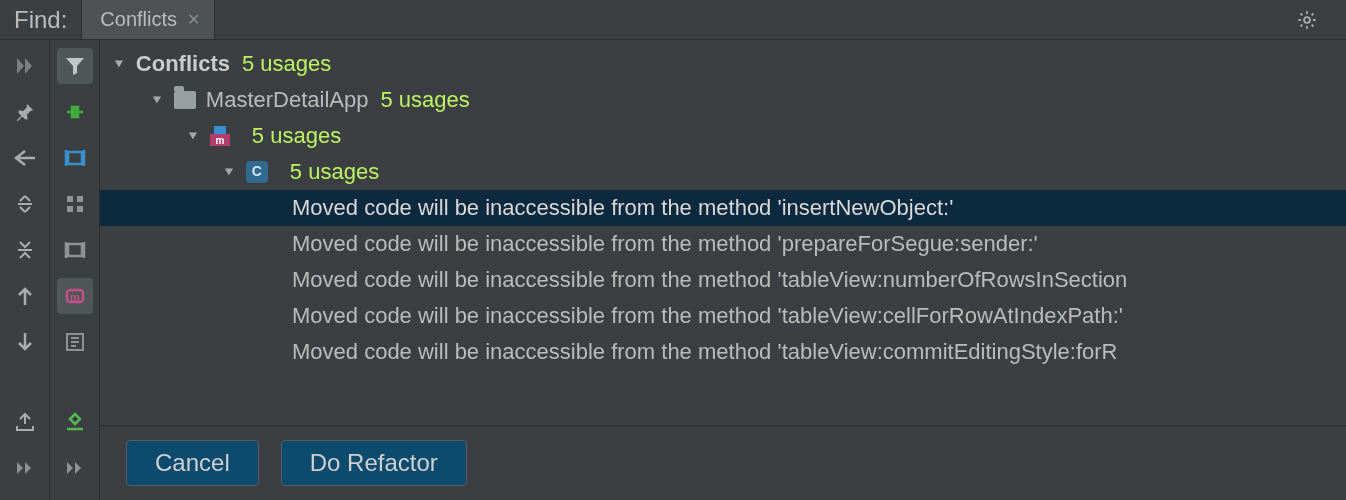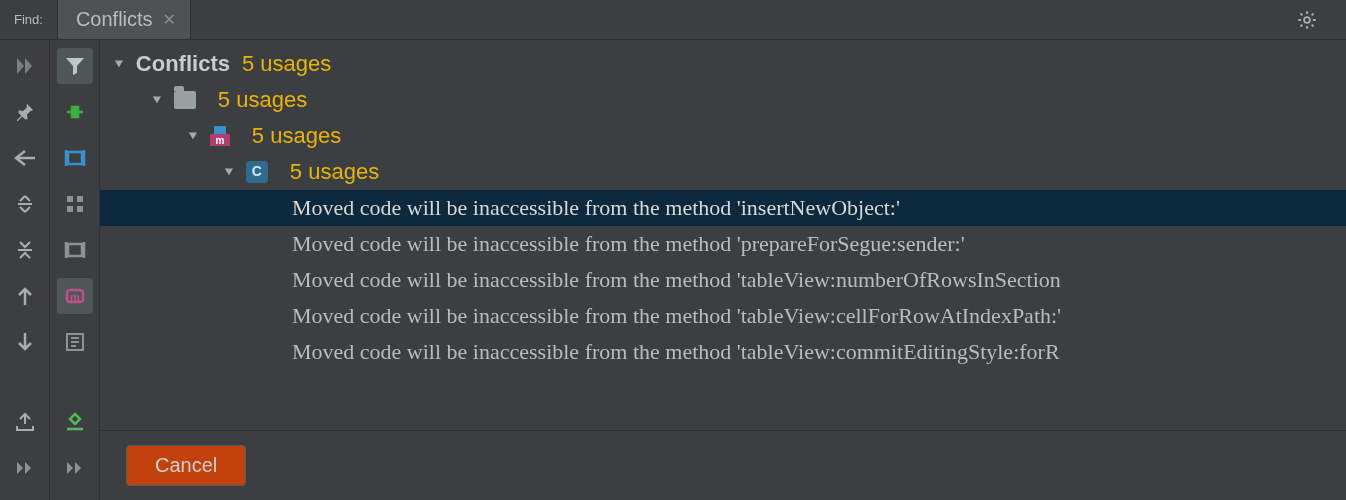--- a/index.html
+++ b/index.html
@@ -17,21 +17,21 @@
     display: flex;
     align-items: stretch;
     height: 40px;
     background: #3c3f41;
     border-bottom: 1px solid #2d2f30;
   }
   .find-label {
     display: flex;
     align-items: center;
     padding: 0 14px;
-    font-size: 13px;
+    font-size: 24px;
     color: #bbbbbb;
     border-right: 1px solid #2d2f30;
   }
   .tab {
     display: flex;
     align-items: center;
     padding: 0 14px 0 18px;
     font-size: 20px;
     color: #bbbbbb;
     background: #4e5254;
@@ -107,47 +107,47 @@
   .tree-row {
     display: flex;
     align-items: center;
     height: 36px;
   }
   .tree-row.selected { background: #0d293e; }
   .indent-1 { padding-left: 12px; }
   .indent-2 { padding-left: 50px; }
   .indent-3 { padding-left: 86px; }
   .indent-4 { padding-left: 122px; }
-  .indent-5 { padding-left: 192px; font-family: Liberation Serif, serif; }
+  .indent-5 { padding-left: 192px; }
   .chevron { color: #a9a9a9; font-size: 14px; padding-right: 10px; display:inline-block; transform: scaleY(0.8);}
   .label-bold { font-weight: 600; color: #cccccc; }
-  .label-grey { color: #eab308; padding-left: 12px; }
+  .label-grey { color: #bef264; padding-left: 12px; }
   .result-text { color: #bbbbbb; }
   .tree-row.selected .result-text { color: #d8d8d8; }
 
   .node-icon { margin-right: 10px; display:flex; align-items:center;}
   .folder-icon { width: 22px; height: 18px; background: #9aa0a2; border-radius: 2px; position: relative; }
   .folder-icon::before { content:""; position:absolute; top:-5px; left:0; width:10px; height:5px; background:#9aa0a2; border-radius:2px 2px 0 0;}
   .file-m-icon { width:20px; height:20px; position:relative;}
   .file-m-icon .top { width:12px; height:10px; background:#3a8fcf; position:absolute; top:0; left:4px; }
   .file-m-icon .bot { width:20px; height:12px; background:#b13d6e; position:absolute; bottom:0; left:0; display:flex;align-items:center;justify-content:center; font-size:10px; color:#fff; font-weight:bold;}
   .class-c-icon { width:22px; height:22px; background:#316a8f; border-radius:4px; display:flex; align-items:center; justify-content:center; color:#cfe8f5; font-size:14px; font-weight:600;}
 
   
   .footer {
     border-top: 1px solid #2d2f30;
     padding: 14px 26px;
     display: flex;
     gap: 22px;
   }
   .btn {
-    background: #c2410c;
+    background: #0c4a6e;
     border: 1px solid #5a5d5f;
     color: #cfcfcf;
-    font-size: 20px;
+    font-size: 24px;
     padding: 8px 28px;
     border-radius: 4px;
     cursor: pointer;
   }
   .tool-col .col-bottom { margin-top: auto; display:flex; flex-direction:column; gap:10px; padding-bottom:6px;}
 </style>
 </head>
 <body>
 
 <div class="tab-strip">
@@ -290,20 +290,21 @@
         <span class="chevron">▼</span>
         <span class="label-bold">Conflicts</span>
         <span class="label-grey">5 usages</span>
       </div>
 
       <div class="tree-row indent-2">
         <span class="chevron">▼</span>
         <span class="node-icon">
             <span class="folder-icon"></span>
           </span>
+        <span class="result-text">MasterDetailApp</span>
         <span class="label-grey">5 usages</span>
       </div>
 
       <div class="tree-row indent-3">
         <span class="chevron">▼</span>
         <span class="node-icon">
           <span class="file-m-icon">
               <span class="top"></span>
               <span class="bot">m</span>
             </span>
@@ -332,16 +333,17 @@
         <span class="result-text">Moved code will be inaccessible from the method 'tableView:cellForRowAtIndexPath:'</span>
       </div>
       <div class="tree-row indent-5">
         <span class="result-text">Moved code will be inaccessible from the method 'tableView:commitEditingStyle:forR</span>
       </div>
 
     </div>
 
     <div class="footer">
       <button class="btn">Cancel</button>
+      <button class="btn">Do Refactor</button>
     </div>
   </div>
 
 </div>
 
 </body></html>

